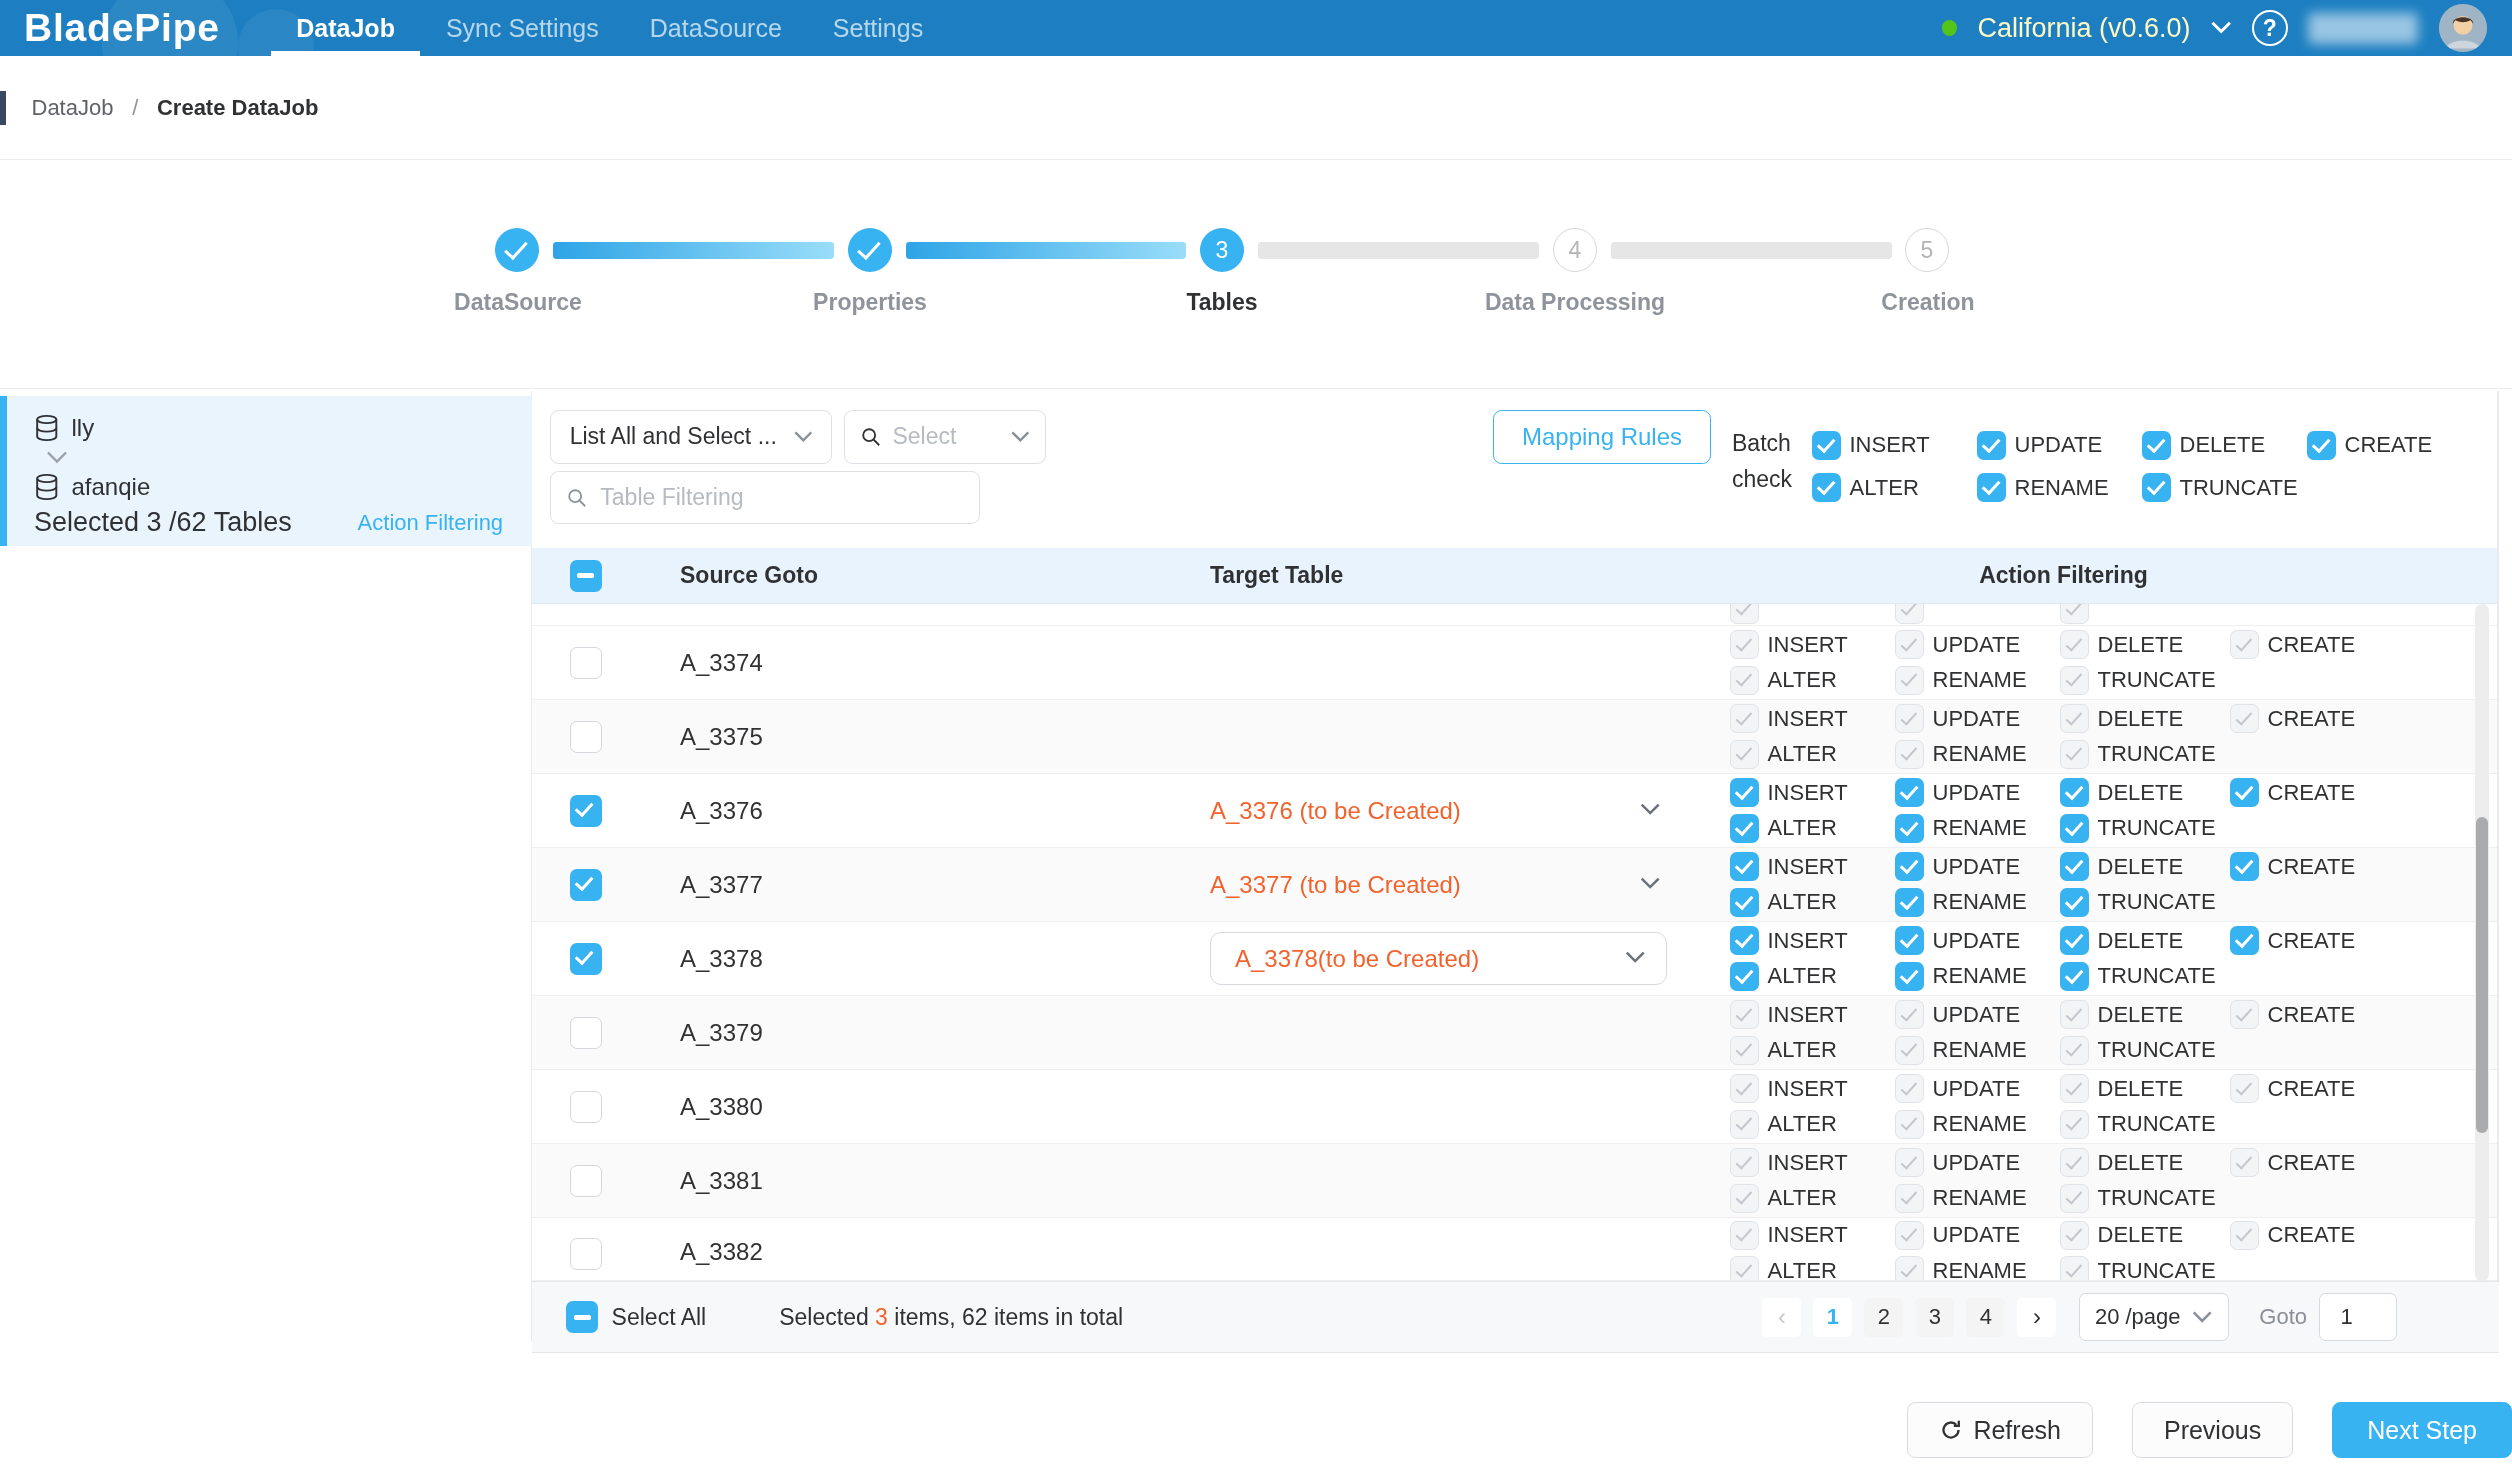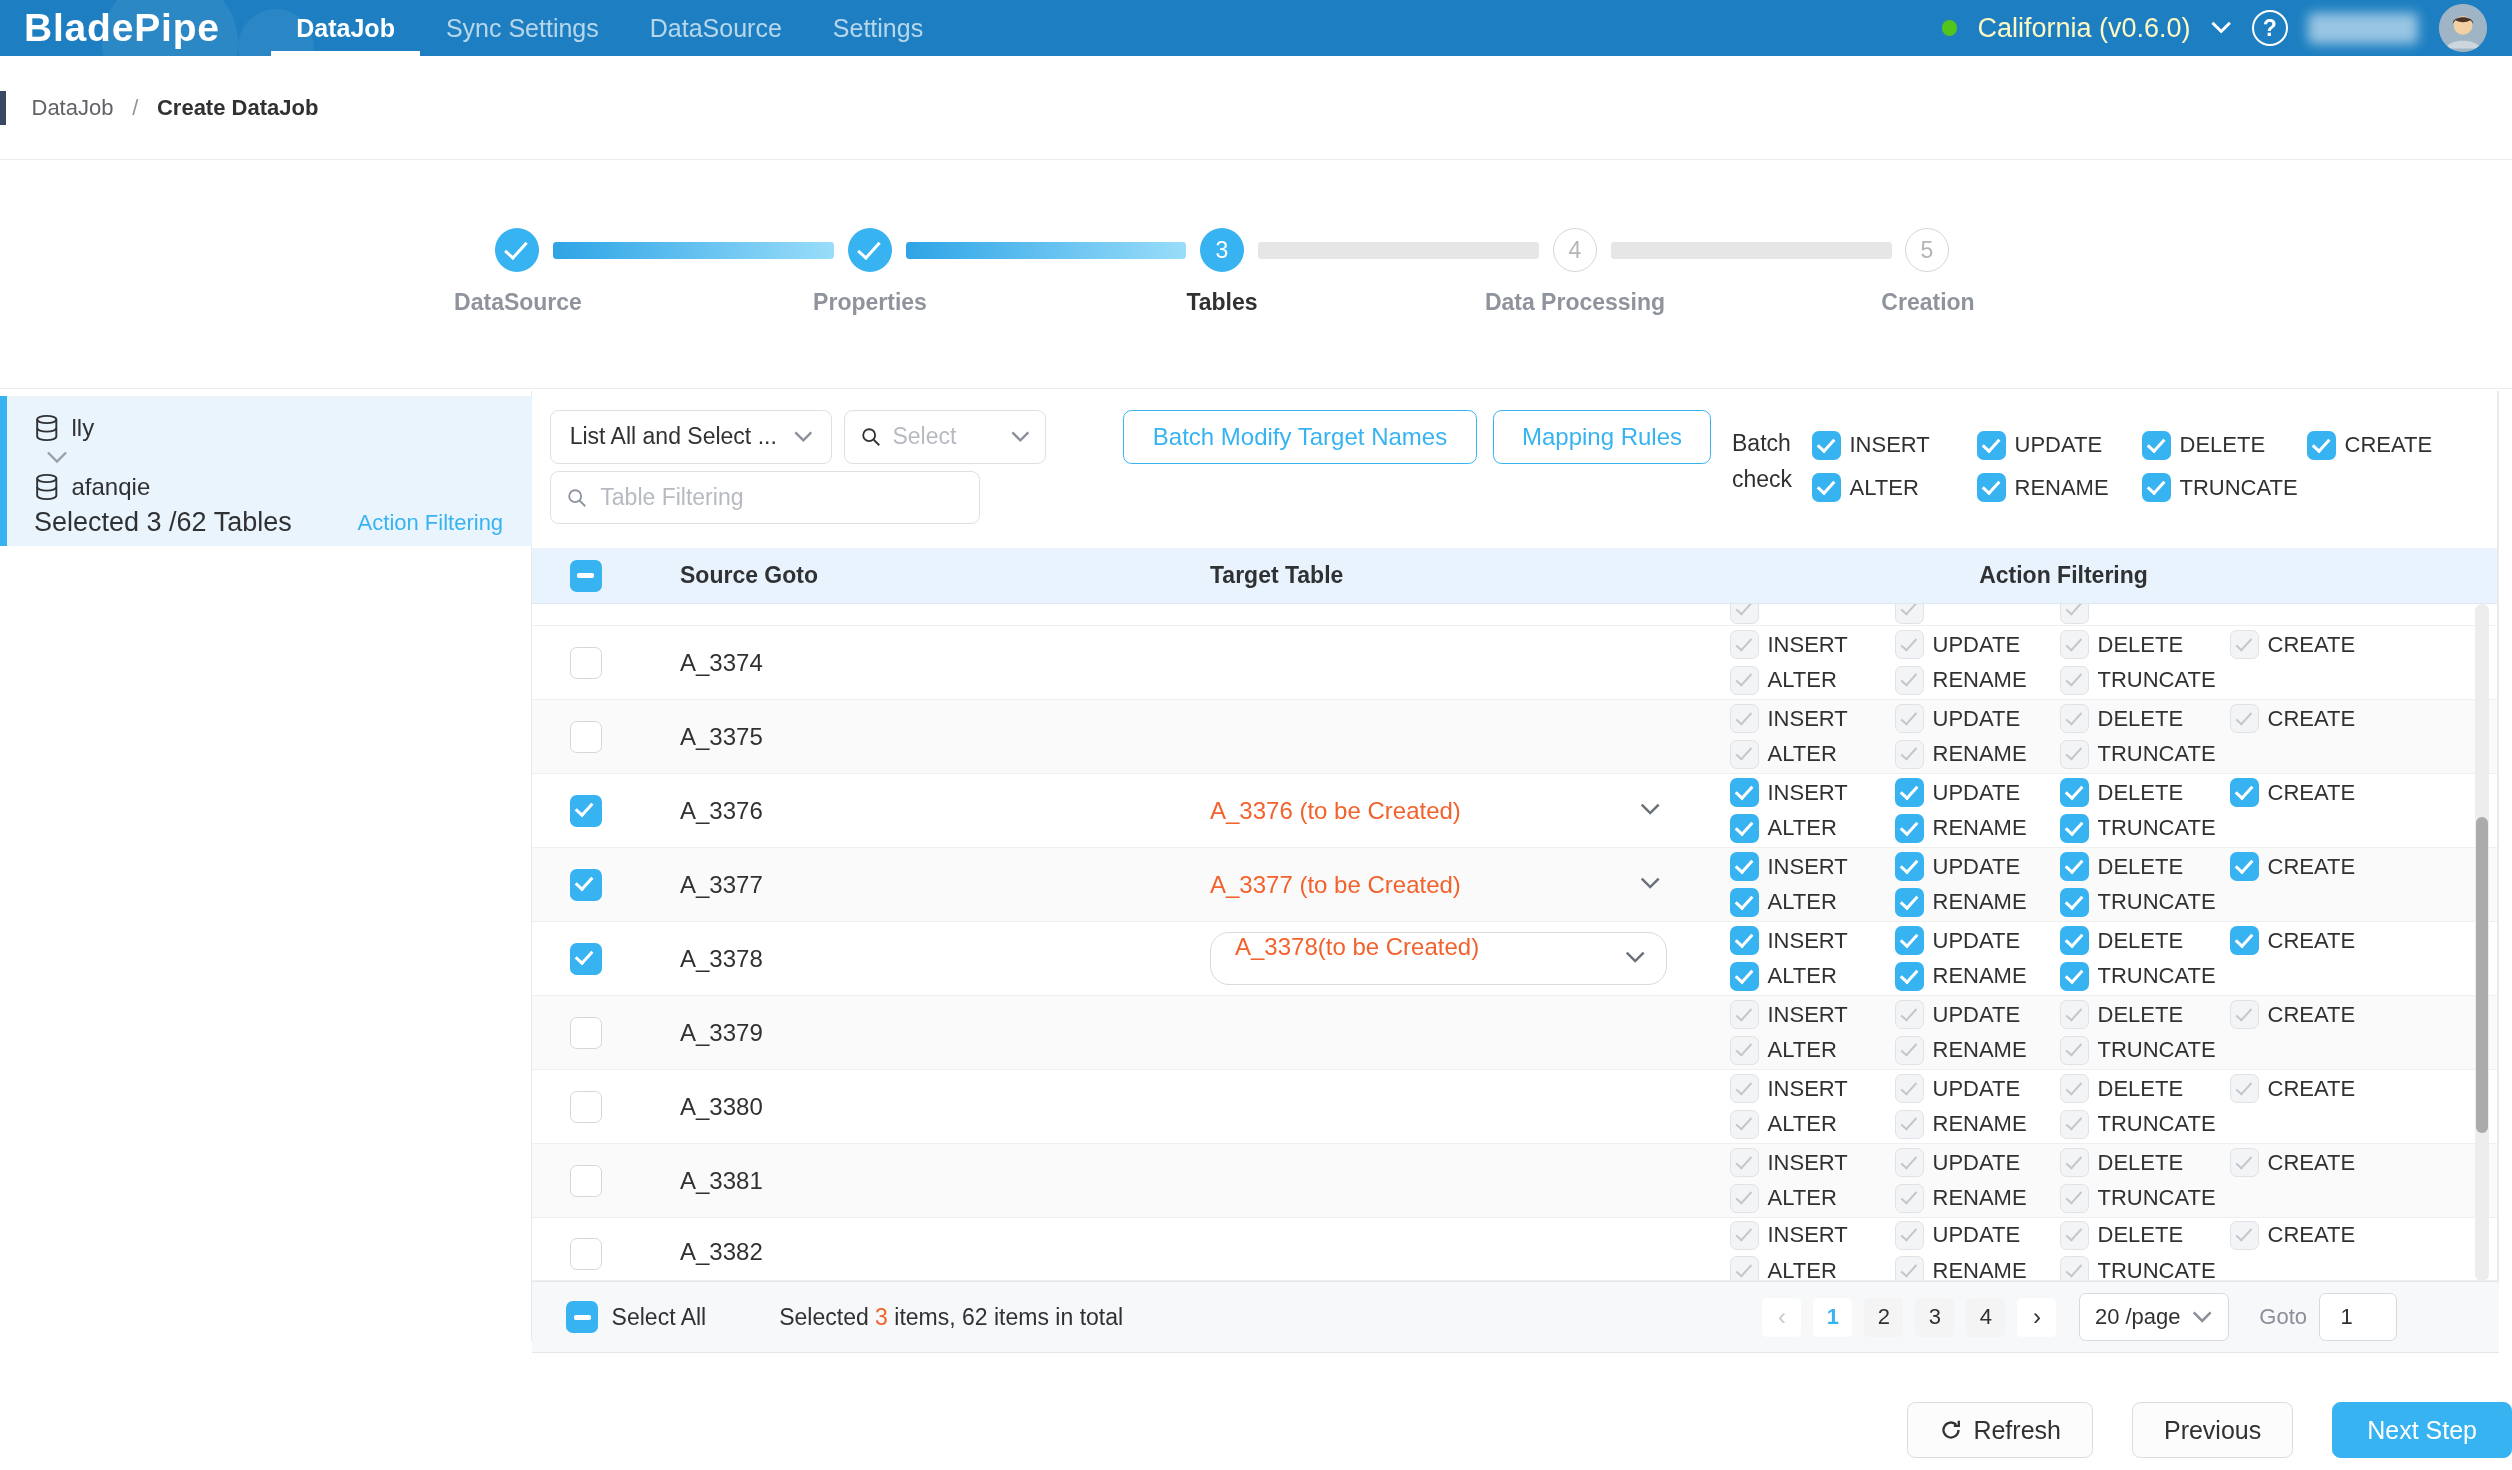--- a/index.html
+++ b/index.html
@@ -103,21 +103,21 @@
   .thead .col-act .hcell{display:block;text-align:center;padding-right:102px;}
   .tbody{position:relative;}
   .trow{display:flex;align-items:center;border-bottom:1.7px solid var(--row-line);height:74px;background:#fff;overflow:hidden;}
   .trow.zebra{background:#fafafa;}
   .trow.partial-top{height:22px;align-items:flex-start;}
   .trow.partial-bottom{height:63px;align-items:flex-start;}
   .trow.partial-bottom .col-cb,.trow.partial-bottom .col-src{margin-top:20.4px;}
   .src-name{font-size:24px;color:var(--ink);}
   .tgt-plain{font-size:24px;color:var(--orange);}
   .tgt-chevron{position:absolute;right:49px;top:50%;transform:translateY(-50%);}
-  .tgt-box{position:relative;width:457px;height:53px;border:1.7px solid #d7dade;border-radius:19px;background:#fff;display:flex;padding:0 24px 0 24px;cursor:pointer;}
+  .tgt-box{position:relative;width:457px;height:53px;border:1.7px solid #d7dade;border-radius:11px;background:#fff;display:flex;align-items:center;padding:0 24px 0 24px;cursor:pointer;}
   .tgt-box .tgt-plain{white-space:nowrap;}
   .tgt-box .tgt-chevron{right:20.4px;}
   .act-lines{width:100%;}
   .act-line{display:grid;grid-template-columns:165px 165px 170px auto;height:34px;align-items:center;}
   .act-line + .act-line{margin-top:1.7px;}
   .partial-top .act-line{height:34px;}
   .partial-top .act-cbwrap{transform:translateY(-12px);}
 
   
   .vscroll{position:absolute;right:10.2px;top:213px;height:677px;width:13.6px;background:#ededee;border-radius:6.8px;}
@@ -257,21 +257,20 @@
           <path d="M1 1l6 6 6-6" stroke="#8a909a" stroke-width="1.8" fill="none"></path>
         </svg>
     </div>
     <div class="ctl filter">
       <svg class="icon-svg" width="22" height="22" viewBox="0 0 24 24">
           <circle cx="10" cy="10" r="6.5" fill="none" stroke="#8d939c" stroke-width="2"></circle>
           <path d="M15 15l6 6" stroke="#8d939c" stroke-width="2"></path>
         </svg>
       <input placeholder="Table Filtering" style="">
     </div>
-    <button class="btn-outline btn-modify">Batch Modify Target Names</button>
     <button class="btn-outline btn-mapping">Mapping Rules</button>
     <div class="batch-label">
       <div>Batch</div>
       <div>check</div>
     </div>
     <div class="batch-grid" id="batch-mount">
         <div class="chk-item">
           <span class="cb checked"></span>
           <span class="lbl">INSERT</span>
         </div>

